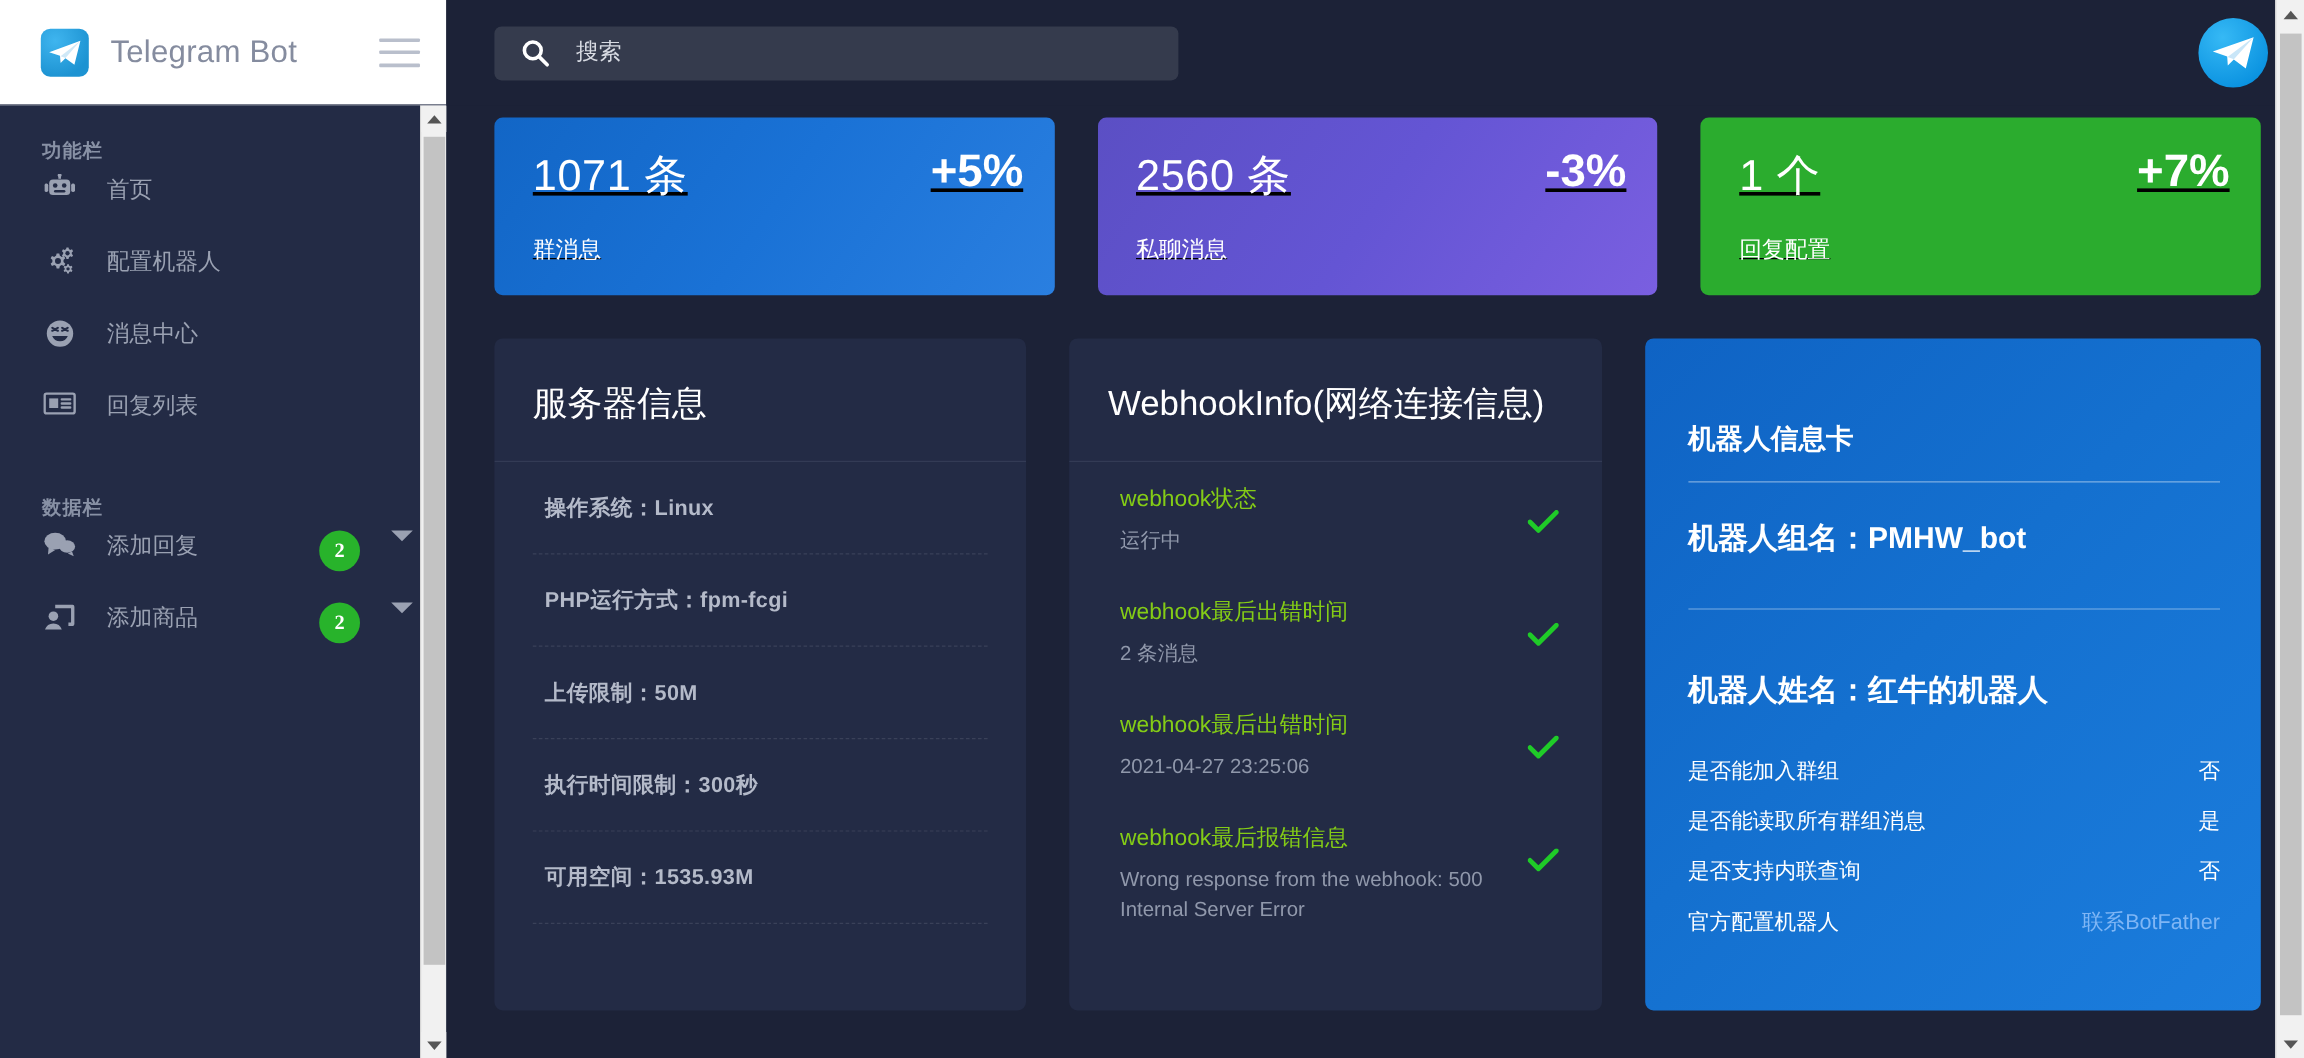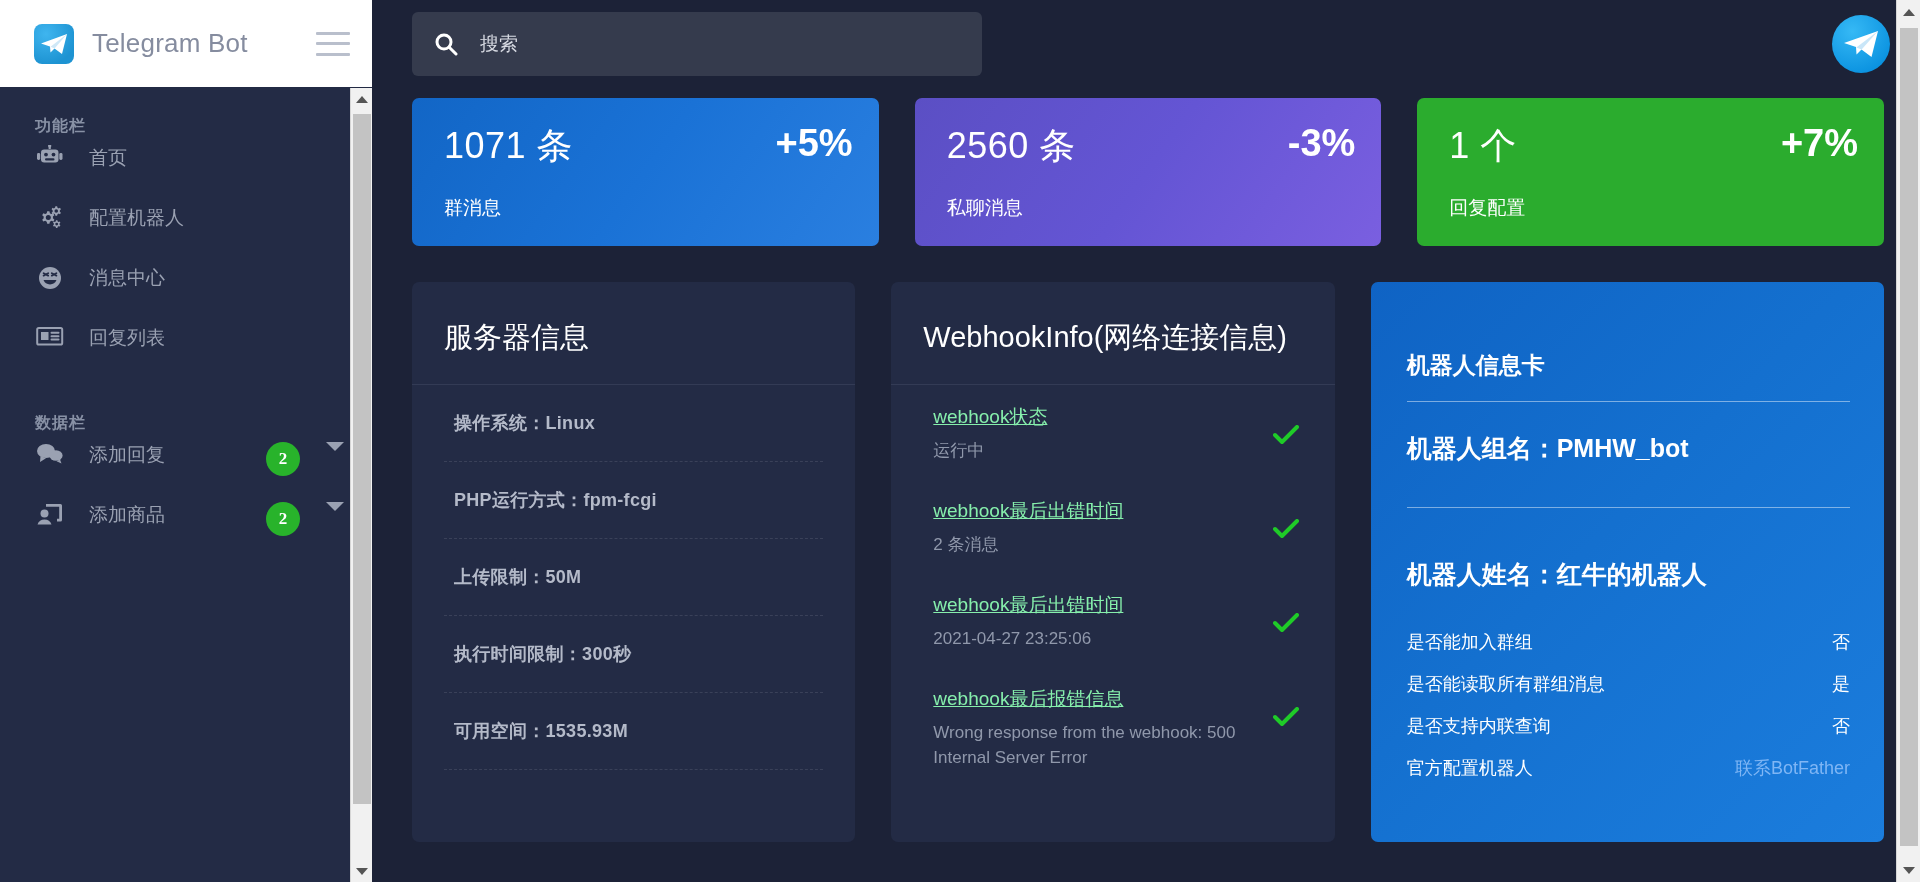--- a/index.html
+++ b/index.html
@@ -110,21 +110,21 @@
     flex: 1 1 auto; height: 882px;
     position: relative; overflow: hidden;
     background: #1c2237;
   }
   .topbar {
     height: 88px; display: flex; align-items: center;
     padding: 0 30px 0 40px;
     background: #1c2237;
   }
   .search-box {
-    width: 570px; height: 64px;
+    width: 570px; height: 45px;
     background: #353b4d; border-radius: 6px;
     display: flex; align-items: center;
     padding: 0 22px;
   }
   .search-box .mag { color: #ffffff; display: flex; align-items: center; }
   .search-input {
     border: 0; outline: 0; background: transparent;
     color: #d8dbe3; font-size: 19px;
     margin-left: 22px; width: 100%;
     font-family: "Liberation Sans", "DejaVu Sans", sans-serif;
@@ -134,21 +134,21 @@
     margin-left: auto;
     width: 58px; height: 58px; border-radius: 50%;
     background: radial-gradient(circle at 35% 28%, #36b9f5 0%, #0a92e0 78%);
     position: relative; overflow: hidden; cursor: pointer;
   }
   .avatar svg { position: absolute; left: 11px; top: 15px; }
 
   .content {
     padding: 10px 36px 0 40px;
   }
-  .stat-row { display: flex; gap: 36px; }
+  .stat-row { display: flex; gap: 36px; text-decoration: underline; }
   .stat-card {
     flex: 1 1 0; height: 148px;
     border-radius: 7px;
     padding: 24px 26px 0 32px;
     position: relative;
     color: #ffffff;
   }
   .stat-card.blue   { background: linear-gradient(125deg,#1266c6 0%,#1a72d6 50%,#2a7fe0 100%); }
   .stat-card.purple { background: linear-gradient(125deg,#5b4fc4 0%,#6455d4 50%,#7a5fe0 100%); }
   .stat-card.green  { background: #2bac2e; }
@@ -182,21 +182,21 @@
     letter-spacing: .3px;
   }
   .srv-item:last-child { border-bottom: 1px dashed #3a4159; }
 
   
   .wh-item {
     display: flex; align-items: flex-start;
     padding: 18px 0 16px 10px;
   }
   .wh-texts { flex: 1 1 auto; padding-right: 20px; }
-  .wh-title { color: #86efac; font-size: 19px; line-height: 1.5; text-decoration: underline; }
+  .wh-title { color: #84cc16; font-size: 19px; line-height: 1.5; }
   .wh-sub { color: #9098ab; font-size: 17px; margin-top: 7px; line-height: 1.45; }
   .wh-check { flex: 0 0 30px; margin-top: 22px; color: #1fcb28; font-size: 0; }
 
   
   .bot-card {
     flex: 1 1 0;
     border-radius: 7px;
     min-height: 560px;
     background: linear-gradient(135deg,#0f63c4 0%,#1470cf 45%,#1b7ddd 100%);
     padding: 68px 34px 34px 36px;

